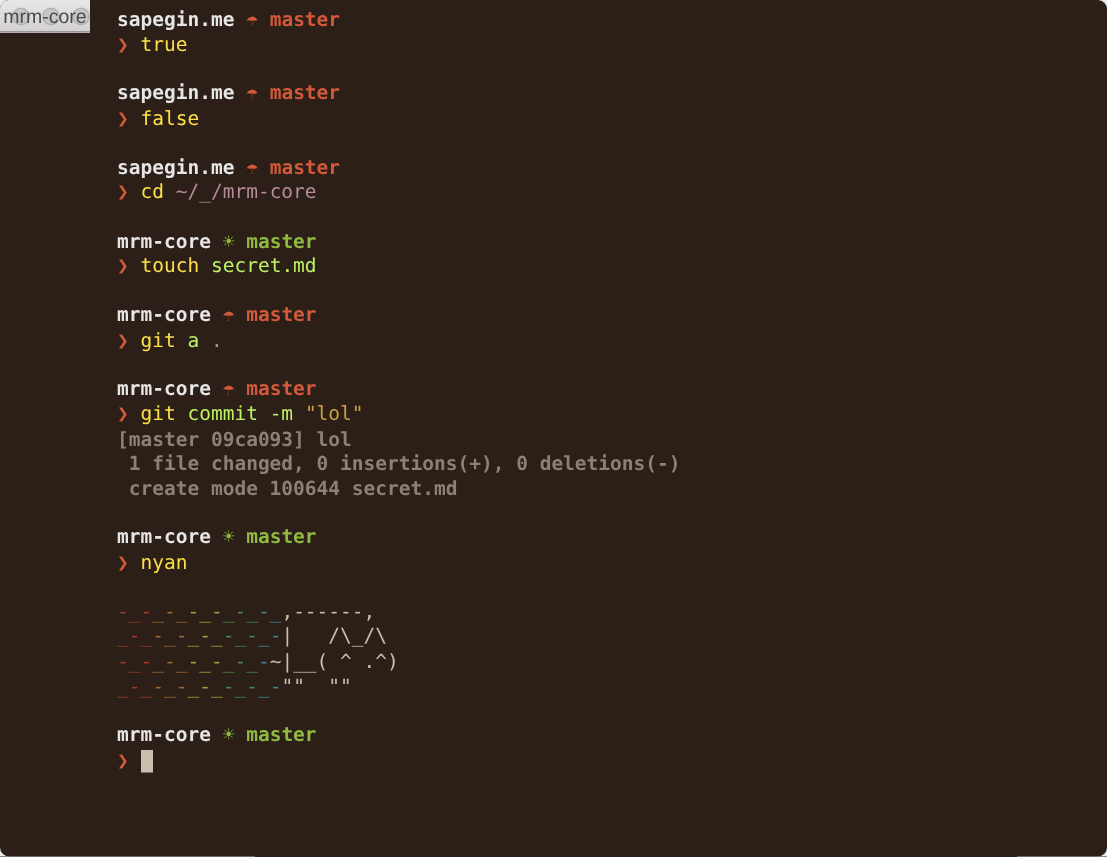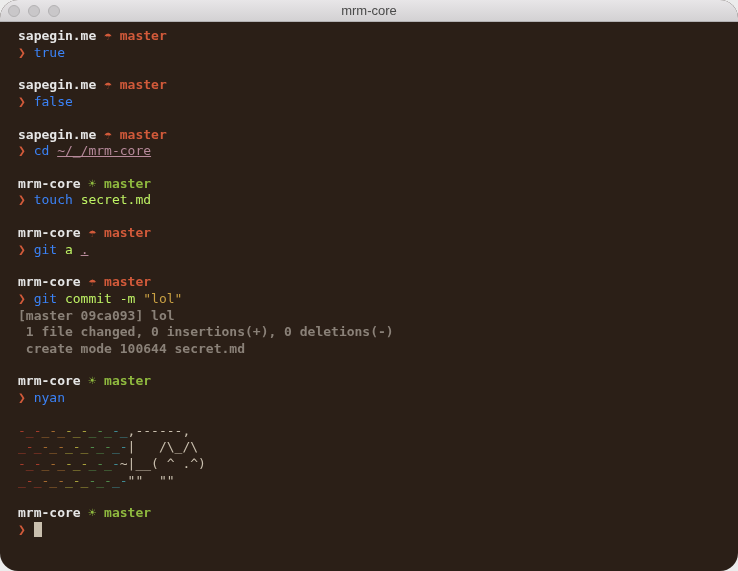--- a/index.html
+++ b/index.html
@@ -8,24 +8,24 @@
     font-size: 13px;
     background: #ececec;
     width: 738px;
     height: 571px;
     overflow: hidden;
   }
   .window {
     width: 738px;
     height: 571px;
     background: #2b1f17;
-    border-radius: 18px;
+    border-radius: 6px;
     overflow: hidden;
     display: flex;
-    flex-direction: column;
+    flex-direction: row;
   }
   .titlebar {
     height: 22px;
     background: linear-gradient(#e8e6e8, #d3d1d3);
     border-bottom: 1px solid #b3b1b3;
     display: flex;
     align-items: center;
     position: relative;
     flex-shrink: 0;
   }
@@ -57,23 +57,23 @@
     line-height: 1.28;
     white-space: pre;
     overflow: hidden;
   }
   .dir { color: #e6e6e6; font-weight: bold; }
   .branch-red { color: #d25a3a; font-weight: bold; }
   .branch-green { color: #8fb93f; font-weight: bold; }
   .icon-red { color: #d25a3a; }
   .icon-green { color: #8fb93f; }
   .prompt { color: #d25a3a; font-weight: bold; }
-  .cmd-green { color: #3b82f6; }
+  .cmd-green { color: #fde047; }
   .cmd-plain { color: #bef264; }
-  .cmd-magenta { color: #b78a9b; text-decoration: underline; }
+  .cmd-magenta { color: #b78a9b; }
   .cmd-string { color: #c9a043; }
   .out-dim { color: #8a8178; font-weight: bold; }
   .cursor {
     display: inline-block;
     width: 8px;
     height: 15px;
     background: #c9bfae;
     vertical-align: text-bottom;
   }
   .nyan-red { color: #a43b2a; }

